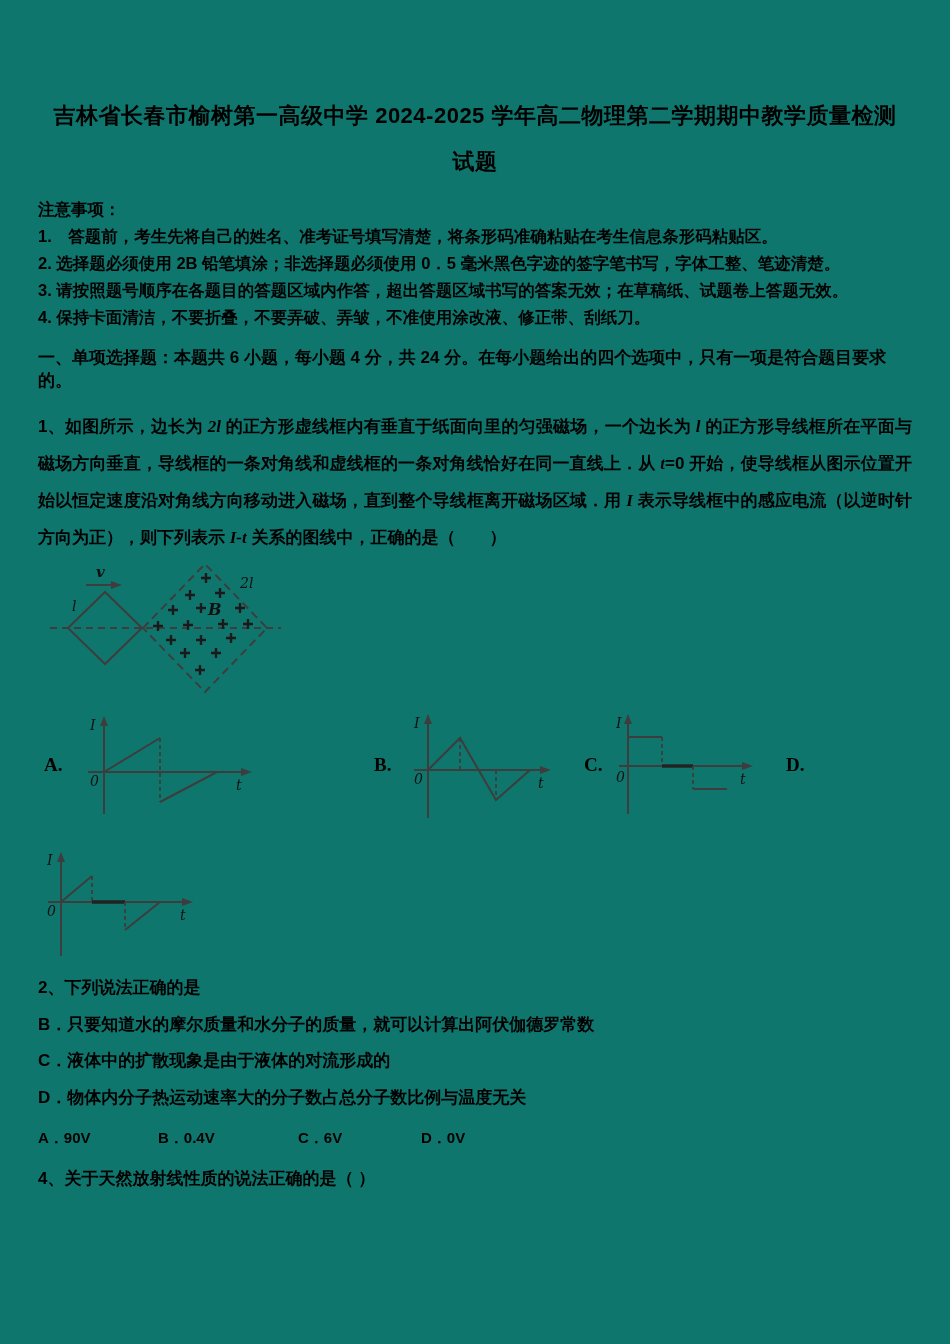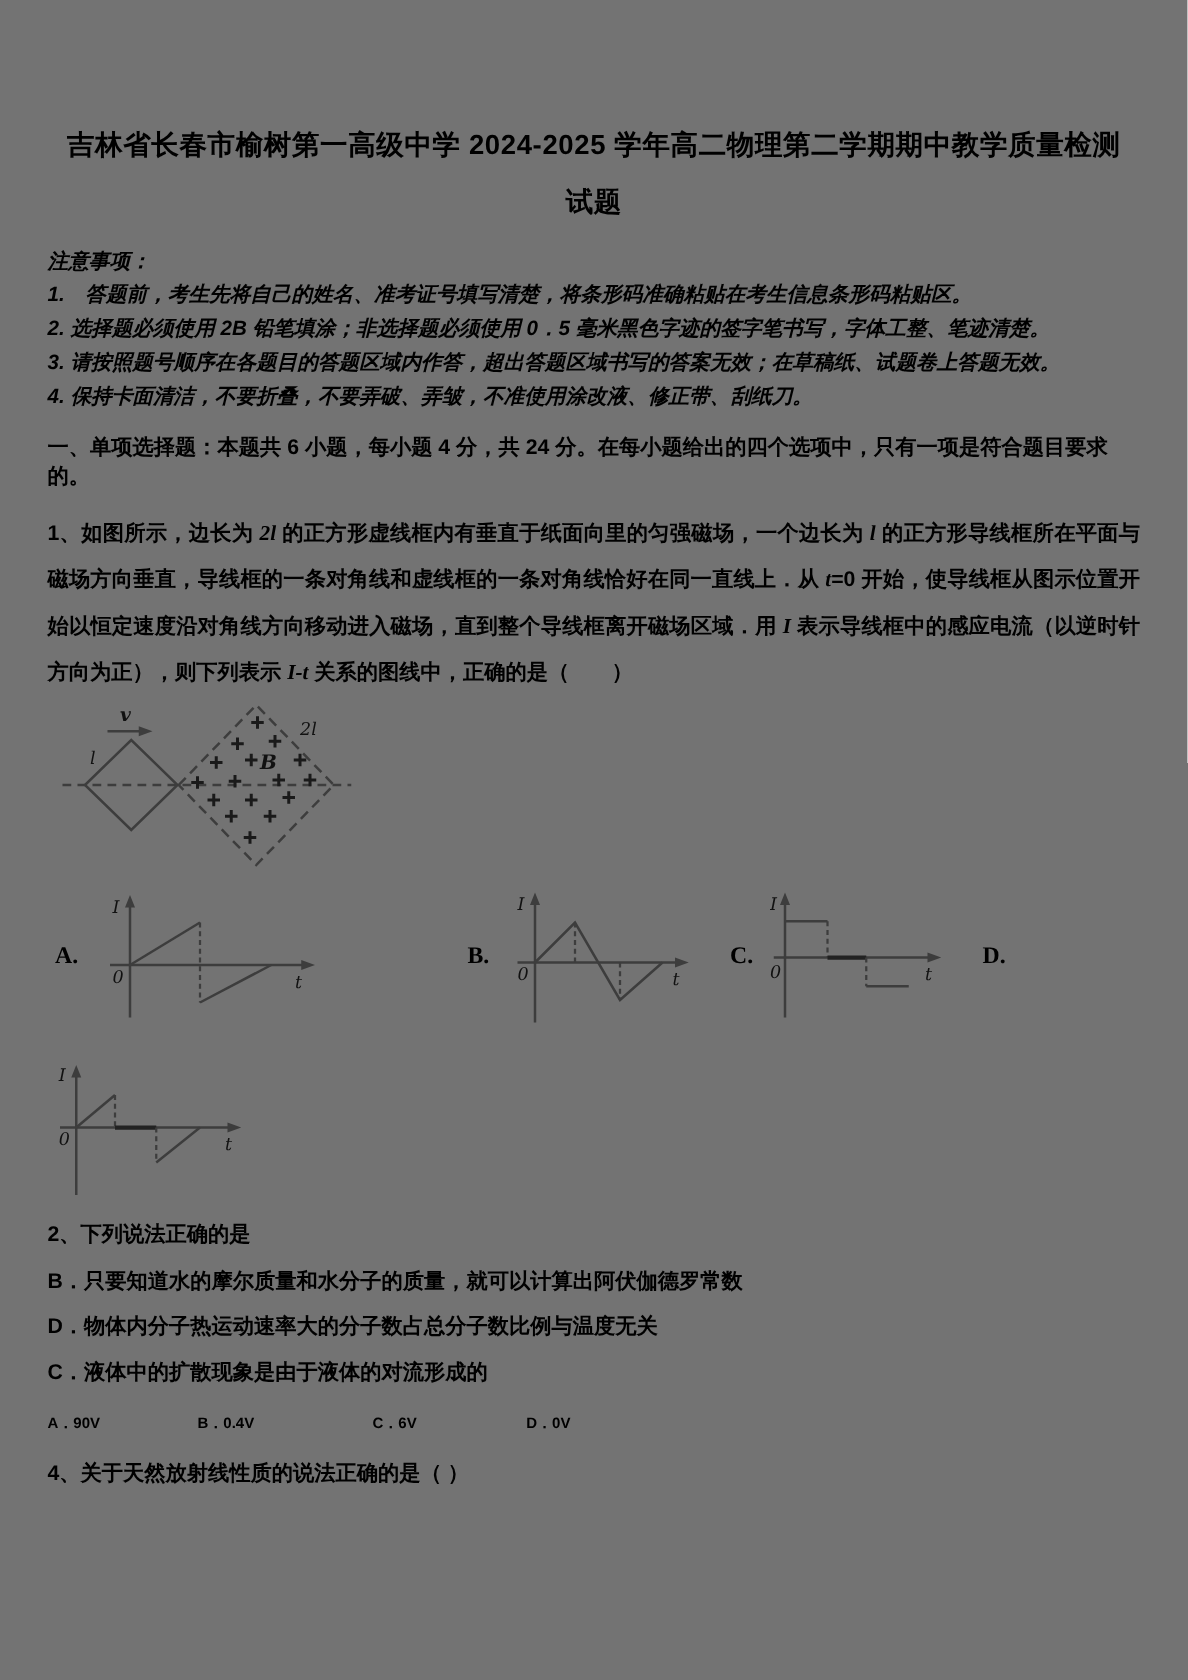--- a/index.html
+++ b/index.html
@@ -1,39 +1,39 @@
 <!DOCTYPE html>
 <html><head>
 <meta charset="utf-8">
 <style>
   html,body{margin:0;padding:0;background:#ffffff;}
   .page{
-    width:950px;height:1344px;background:#737373;color:#000;
+    width:950px;height:1344px;background:#0f766e;color:#000;
     font-family:"Liberation Sans",sans-serif;
     position:relative;box-sizing:border-box;
     padding:100px 38px 0 38px;overflow:hidden;
   }
   .title{font-size:22px;font-weight:800;text-align:center;margin:0;line-height:32px;letter-spacing:.5px;}
   .title-line2{margin-top:14px;}
-  .notices{margin-top:18px;font-size:16.5px;line-height:27px;font-weight:600;font-style:italic;}
+  .notices{margin-top:18px;font-size:16.5px;line-height:27px;font-weight:600;}
   .notices p{margin:0;}
   .sec-header{margin:15px 0 16px;font-size:17px;font-weight:700;}
   .q1-stem{margin:7px 0 0;font-size:17px;line-height:37px;font-weight:600;text-align:justify;}
   .var{font-family:"Liberation Serif",serif;font-style:italic;font-weight:700;font-size:17px;}
   .fig-row{position:relative;height:150px;margin-top:2px;}
   .graph-row1{position:relative;height:112px;margin-top:4px;}
   .graph-row2{position:relative;height:116px;margin-top:26px;}
   .opt-letter{
     position:absolute;font-family:"Liberation Serif",serif;
     font-weight:700;font-size:19px;color:#000;
   }
   .abs{position:absolute;}
   .q2-block{margin-top:4px;font-size:17px;font-weight:600;line-height:36.5px;}
   .q2-block p{margin:0;text-align:justify;}
-  .q3-options{display:flex;font-size:12px;font-weight:600;line-height:36.5px;}
+  .q3-options{display:flex;font-size:15px;font-weight:600;line-height:36.5px;}
   .q3-options .o1{width:120px;}
   .q3-options .o2{width:124px;}
   .q3-options .o3{width:123px;margin-left:16px;}
   svg{display:block;}
   svg .stroke{stroke:#3d3d3d;stroke-width:2;fill:none;}
   svg .dash{stroke:#3d3d3d;stroke-width:1.8;fill:none;stroke-dasharray:4 3;}
   svg .thick{stroke:#222;stroke-width:3.4;fill:none;}
   svg .ah{fill:#3d3d3d;stroke:none;}
   svg text{font-family:"DejaVu Serif",serif;font-style:italic;fill:#111;}
 </style>
@@ -138,22 +138,22 @@
       <line class="dash" x1="48" y1="26" x2="48" y2="52"></line>
       <line class="thick" x1="48" y1="52" x2="81" y2="52"></line>
       <line class="dash" x1="81" y1="52" x2="81" y2="80"></line>
       <polyline class="stroke" points="81,80 116,52"></polyline>
     </svg>
   </div>
 
   <div class="q2-block">
     <p>2、下列说法正确的是</p>
     <p>B．只要知道水的摩尔质量和水分子的质量，就可以计算出阿伏伽德罗常数</p>
+    <p>C．液体中的扩散现象是由于液体的对流形成的</p>
     <p>D．物体内分子热运动速率大的分子数占总分子数比例与温度无关</p>
-    <p>C．液体中的扩散现象是由于液体的对流形成的</p>
   </div>
 
   <div class="q2-block">
     <div class="q3-options">
       <span class="o1">A．90V</span>
       <span class="o2">B．0.4V</span>
       <span class="o3">C．6V</span>
       <span class="o4">D．0V</span>
     </div>
   </div>

